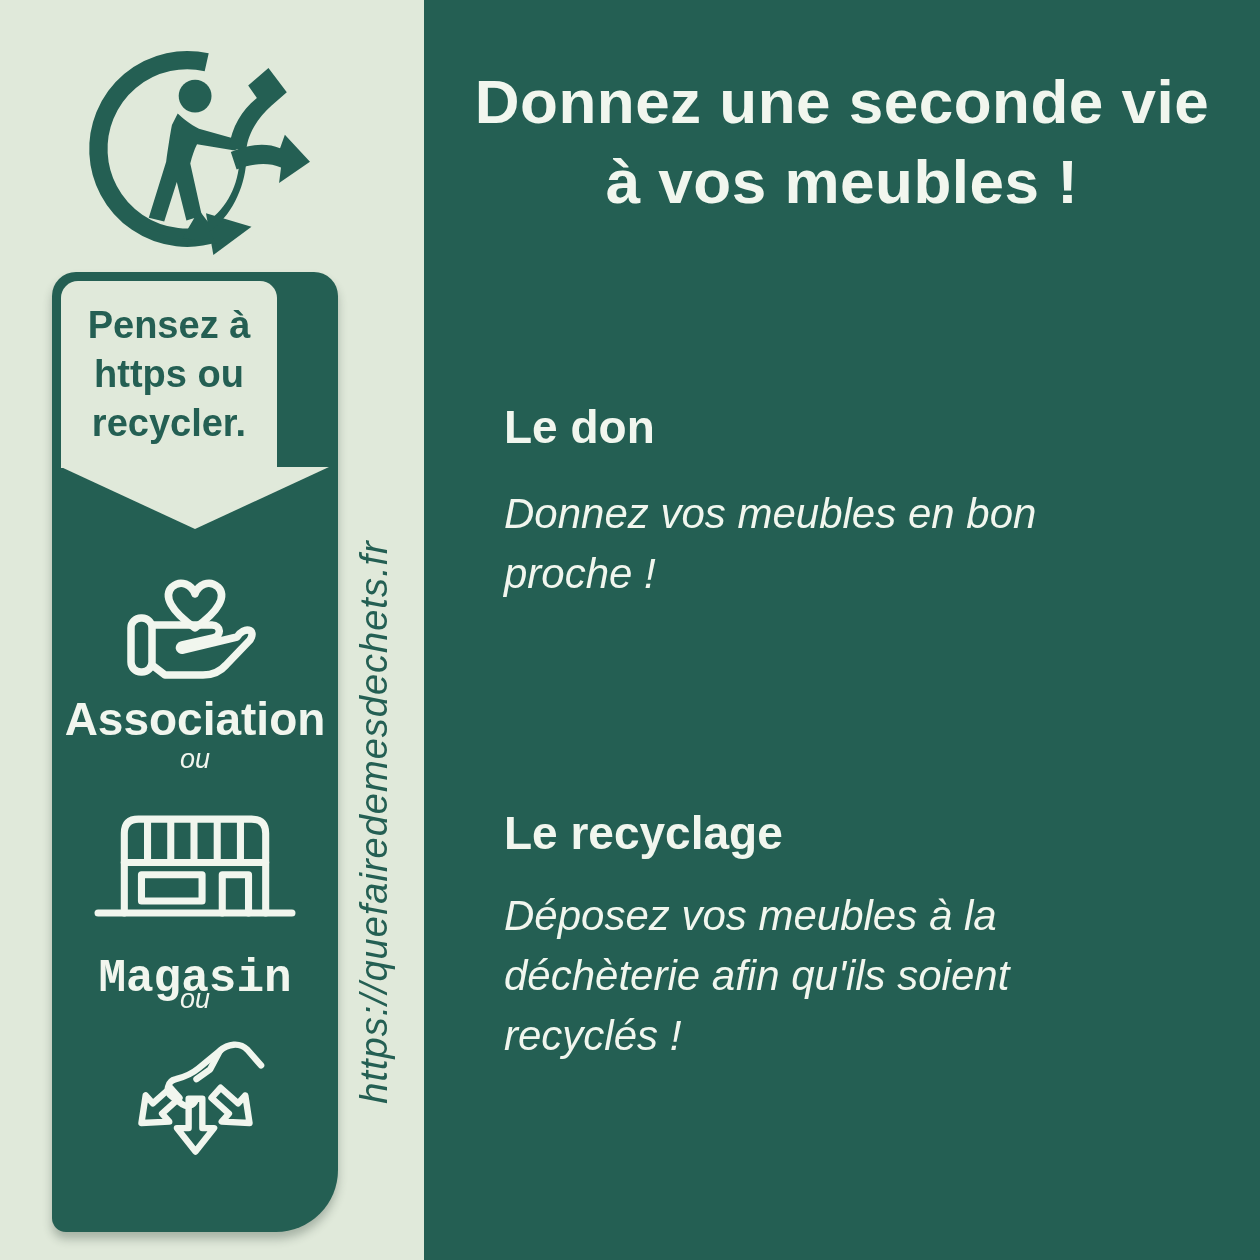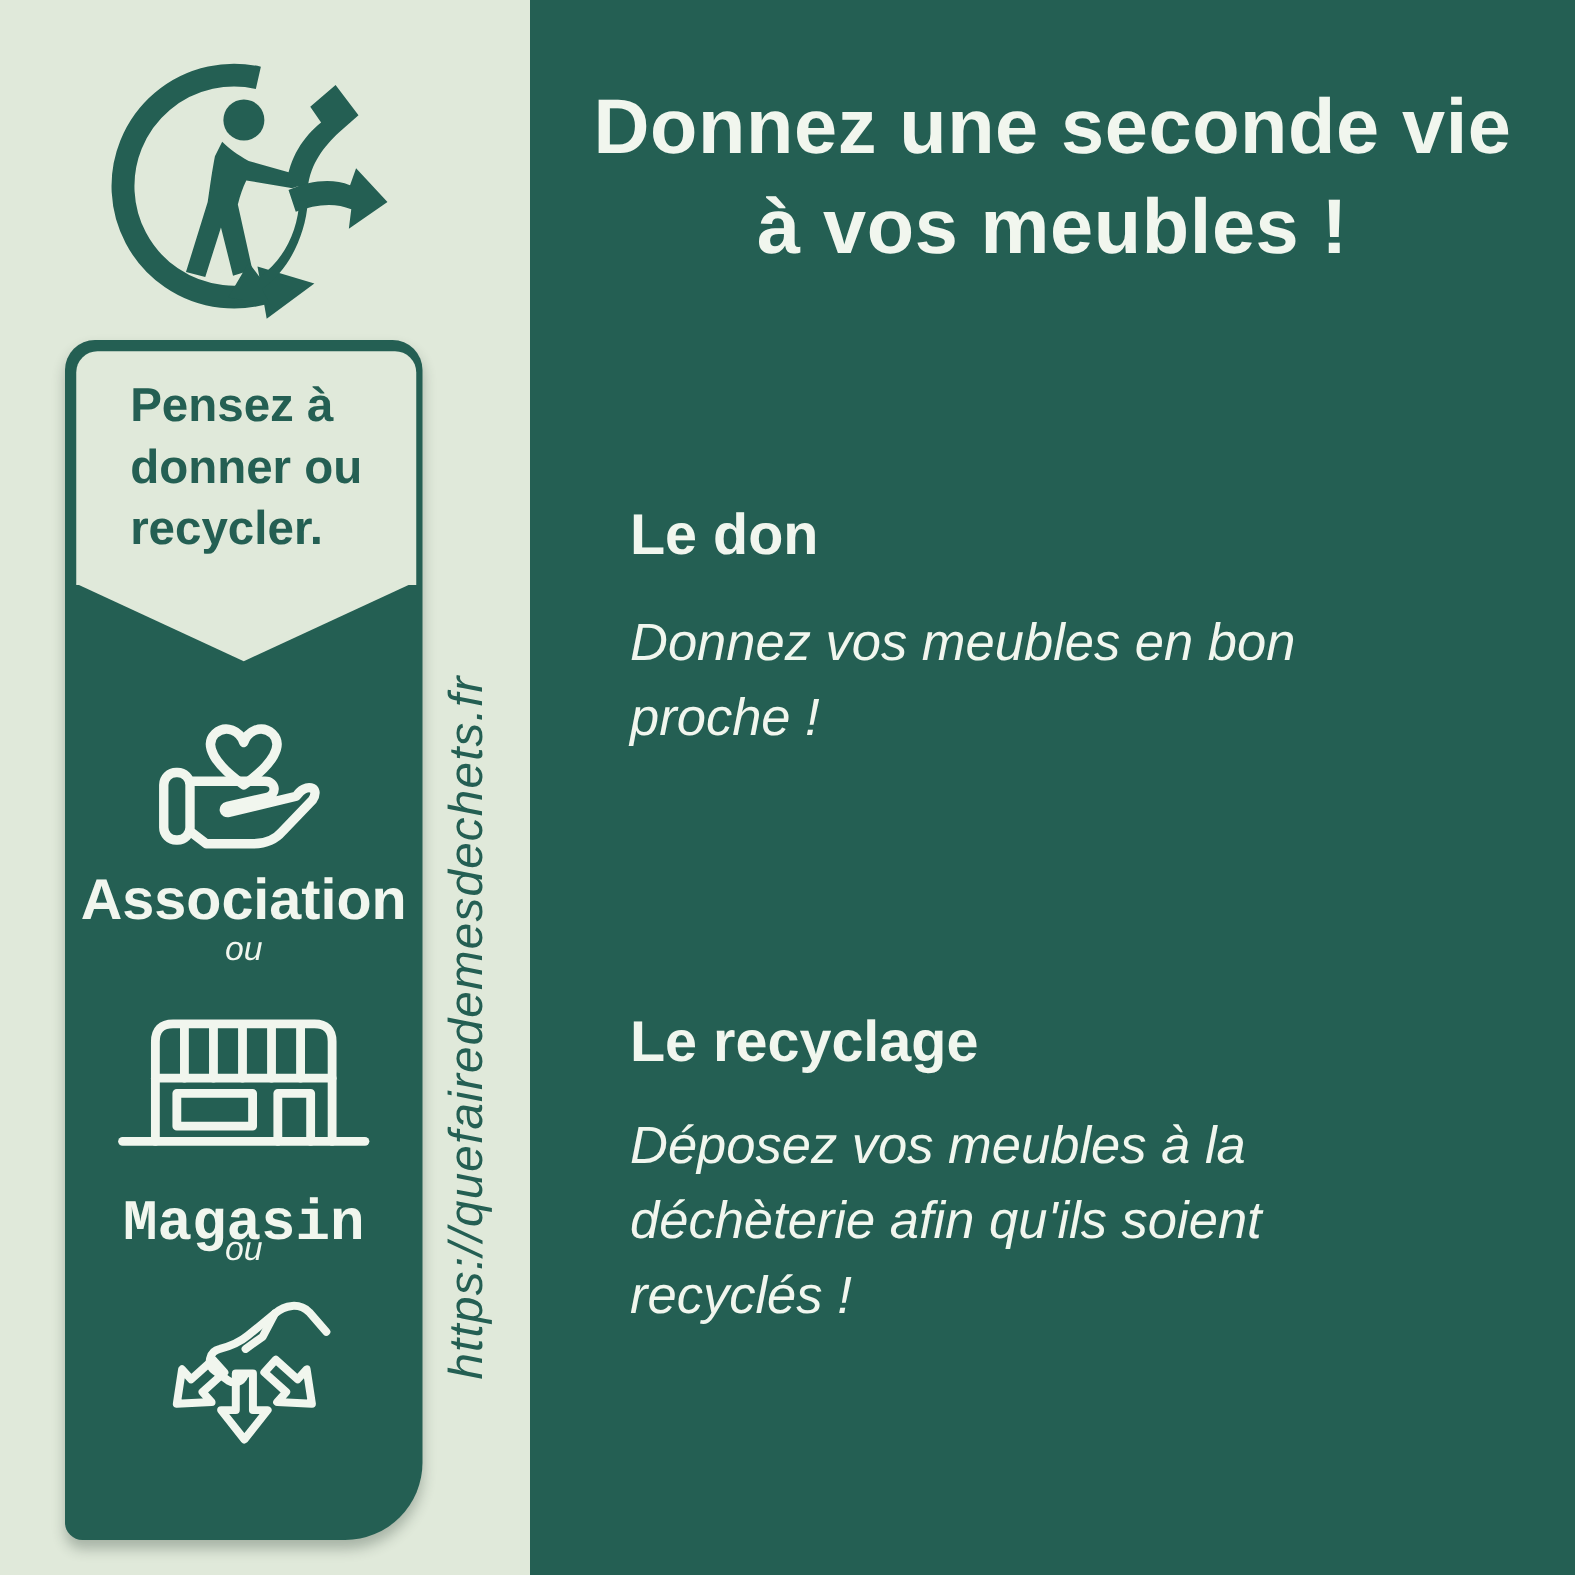--- a/index.html
+++ b/index.html
@@ -25,23 +25,23 @@
   
   .triman { position:absolute; left:82px; top:42px; width:232px; height:222px; }
 
   
   .banner {
     position:absolute; left:52px; top:272px; width:286px; height:960px;
     background:#245f53; border-radius:24px 24px 62px 14px;
     box-shadow:0 7px 10px rgba(35,55,45,.30);
   }
   .banner-top {
-    position:absolute; left:9px; top:9px; width:272px; height:187px;
+    position:absolute; left:9px; top:9px; width:216px; height:187px;
     background:#e0e9da; border-radius:17px 17px 0 0;
-    display:flex; align-items:center; justify-content:center; text-align:left;
+    display:flex; align-items:center; justify-content:center; text-align:center;
   }
   .banner-v {
     position:absolute; left:9px; top:195px; width:0; height:0;
     border-left:134px solid transparent; border-right:134px solid transparent;
     border-top:62px solid #e0e9da;
   }
   .banner-title { color:#245f53; font-weight:bold; font-size:38px; line-height:49px; }
 
   .banner-icon { position:absolute; left:50%; transform:translateX(-50%); }
   .icon-heart { top:282px; width:140px; }
@@ -83,21 +83,21 @@
       <path d="M152,110 C155,87 166,70 181,58 L172,45 L193,27 L212,52 L196,66 C184,77 172,92 170,112 Z"></path>
       <path d="M154,114 C172,106 190,104 205,110 L210,96 L236,124 L204,146 L206,130 C192,124 176,126 160,132 Z"></path>
       <path d="M163,122 C162,148 150,172 130,186 L121,174 L104,203 L139,209 L132,196 C154,181 168,152 170,124 Z"></path>
     </g>
   </svg>
 
   <div class="banner">
     <div class="banner-top">
       <div class="banner-title">
         <div>Pensez à</div>
-        <div>donner ou</div>
+        <div>https ou</div>
         <div>recycler.</div>
       </div>
     </div>
     <div class="banner-v"></div>
 
     <svg class="banner-icon icon-heart" viewBox="0 0 140 130" aria-hidden="true">
       <g fill="none" stroke="#f1f6ee" stroke-width="7.5" stroke-linecap="round" stroke-linejoin="round">
         <path d="M70,74 C46,57 38,42 47,33 C56,25 67,31 70,40 C73,31 84,25 93,33 C102,42 94,57 70,74 Z"></path>
         <rect x="6" y="64" width="21" height="54" rx="10"></rect>
         <path d="M27,71 L87,71 C96,71 97,82 88,84 L57,91 C53,92 54,97 58,96 L112,83 C119,72 132,75 125,86 L101,111 C95,118 87,121 78,121 L40,121 L27,111"></path>

